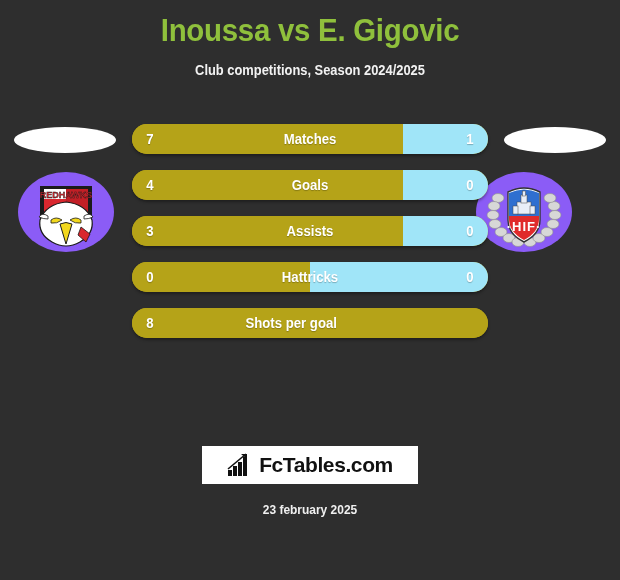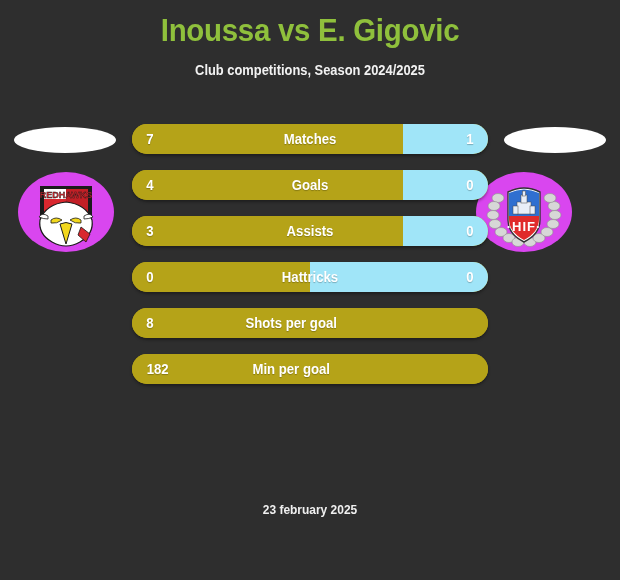--- a/index.html
+++ b/index.html
@@ -56,21 +56,21 @@
     border-radius: 50%;
     top: 127px;
   }
   .top-ellipse.left  { left: 14px; }
   .top-ellipse.right { left: 504px; }
 
   .crest-oval {
     position: absolute;
     width: 96px;
     height: 80px;
-    background: #d946ef;
+    background: #8b5cf6;
     border-radius: 50%;
     top: 172px;
     overflow: hidden;
   }
   .crest-oval.left  { left: 18px; }
   .crest-oval.right { left: 476px; }
   .crest-oval svg { display: block; }
 
   
   .rows {
@@ -253,24 +253,30 @@
       <div class="val away">0</div>
     </div>
 
 
     <div class="row">
       <div class="fill-home" style="width:100%"></div>
       <div class="val home">8</div>
       <div class="row-label offset">Shots per goal</div>
     </div>
 
-    <div class="row">
-      <div class="fill-home" style="width:100%"></div>
-      <div class="val home">182</div>
-      <div class="row-label offset">Min per goal</div>
-    </div>
-
-  </div>
-
+
+  </div>
+
+  <div class="logo-box">
+    <svg width="26" height="24" viewBox="0 0 26 24">
+      <rect x="1" y="17" width="4" height="6" fill="#111"></rect>
+      <rect x="6" y="13" width="4" height="10" fill="#111"></rect>
+      <rect x="11" y="9" width="4" height="14" fill="#111"></rect>
+      <rect x="16" y="4" width="4" height="19" fill="#111"></rect>
+      <path d="M1 16 L19 1" stroke="#111" stroke-width="1.6" fill="none"></path>
+      <path d="M14 1 L20 1 L20 6 Z" fill="#111"></path>
+    </svg>
+    <span class="logo-text">FcTables.com</span>
+  </div>
 
   <div class="date">23 february 2025</div>
 
 </div>
 
 </body></html>

